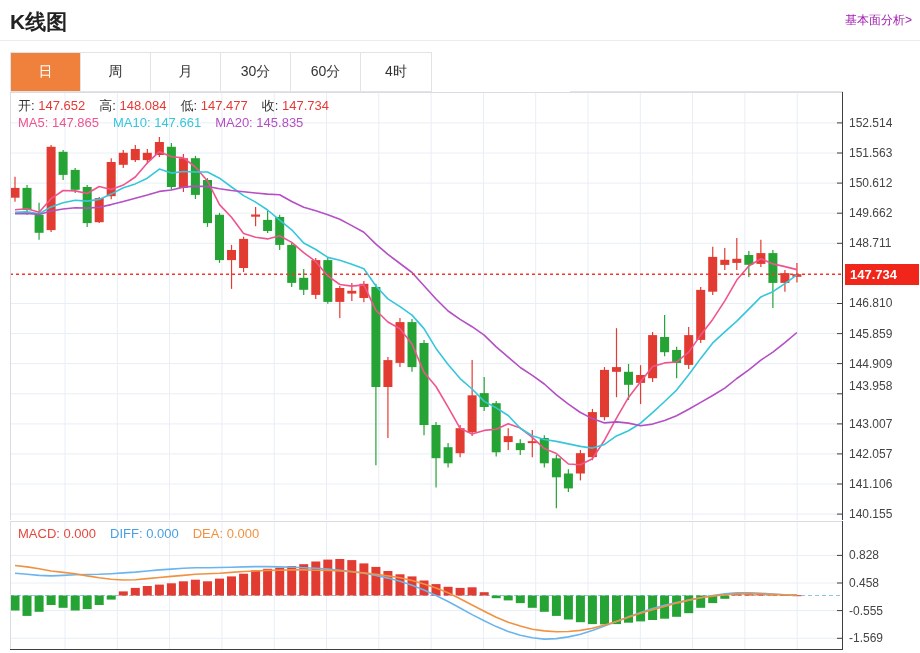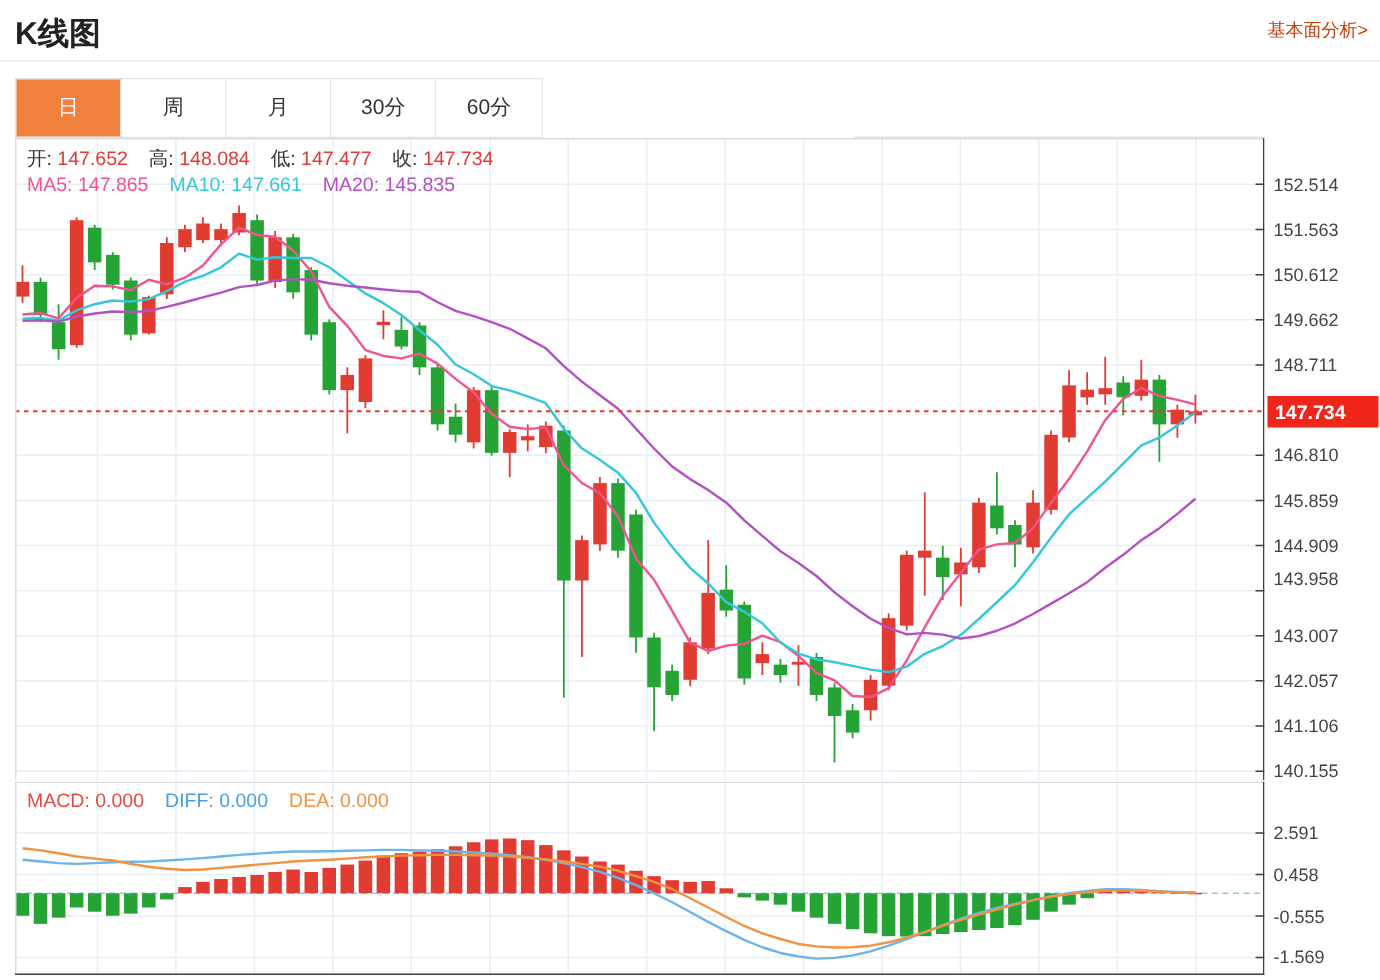--- a/index.html
+++ b/index.html
@@ -1,18 +1,18 @@
 <!DOCTYPE html>
 <html><head>
 <meta charset="utf-8">
 <style>
   html,body{margin:0;padding:0;background:#fff;font-family:"Liberation Sans","DejaVu Sans",sans-serif;}
   #stage{position:relative;width:920px;height:653px;background:#fff;overflow:hidden;}
   #page-title{position:absolute;left:10px;top:8px;font-size:21px;font-weight:bold;color:#222;}
-  #fundamental-link{position:absolute;right:8px;top:12px;font-size:12px;color:#c2410c;text-decoration:none;cursor:pointer;}
+  #fundamental-link{position:absolute;right:8px;top:12px;font-size:12px;color:#a21caf;text-decoration:none;cursor:pointer;}
   #header-divider{position:absolute;left:0;top:40px;width:920px;height:1px;background:#ececec;}
   #tab-bar{position:absolute;left:10px;top:52px;height:40px;display:flex;border:1px solid #e3e3e3;box-sizing:border-box;background:#fff;}
   .tab{width:70px;height:100%;display:flex;align-items:center;justify-content:center;font-size:14px;color:#333;border-right:1px solid #e3e3e3;box-sizing:border-box;cursor:pointer;background:#fff;}
   .tab:last-child{border-right:none;}
   .tab.active{background:#f0813d;color:#fff;}
   #tabline{position:absolute;left:570px;top:91px;width:273px;height:1px;background:#e3e3e3;}
   #legend-ohlc{position:absolute;left:18px;top:97px;font-size:13px;z-index:5;white-space:nowrap;}
   #legend-ma{position:absolute;left:18px;top:115px;font-size:13px;z-index:5;white-space:nowrap;}
   #legend-macd{position:absolute;left:18px;top:526px;font-size:13px;z-index:5;white-space:nowrap;}
   .lg-item{margin-right:14px;}
@@ -30,20 +30,21 @@
   <div id="page-title">K线图</div>
   <a id="fundamental-link">基本面分析&gt;</a>
   <div id="header-divider"></div>
 
   <div id="tab-bar">
       <div class="tab active">日</div>
       <div class="tab">周</div>
       <div class="tab">月</div>
       <div class="tab">30分</div>
       <div class="tab">60分</div>
+      <div class="tab">4时</div>
     </div>
   <div id="tabline"></div>
 
   <div id="legend-ohlc"><span class="lg-item"><span class="lg-label">开: </span><span style="color: rgb(229, 57, 53);">147.652</span></span><span class="lg-item"><span class="lg-label">高: </span><span style="color: rgb(229, 57, 53);">148.084</span></span><span class="lg-item"><span class="lg-label">低: </span><span style="color: rgb(229, 57, 53);">147.477</span></span><span class="lg-item"><span class="lg-label">收: </span><span style="color: rgb(229, 57, 53);">147.734</span></span></div>
   <div id="legend-ma"><span class="lg-item"><span class="lg-label" style="color: rgb(240, 84, 143);">MA5: </span><span style="color: rgb(240, 84, 143);">147.865</span></span><span class="lg-item"><span class="lg-label" style="color: rgb(54, 198, 220);">MA10: </span><span style="color: rgb(54, 198, 220);">147.661</span></span><span class="lg-item"><span class="lg-label" style="color: rgb(180, 79, 196);">MA20: </span><span style="color: rgb(180, 79, 196);">145.835</span></span></div>
   <div id="legend-macd"><span class="lg-item"><span class="lg-label" style="color: rgb(229, 73, 63);">MACD: </span><span style="color: rgb(229, 73, 63);">0.000</span></span><span class="lg-item"><span class="lg-label" style="color: rgb(74, 159, 227);">DIFF: </span><span style="color: rgb(74, 159, 227);">0.000</span></span><span class="lg-item"><span class="lg-label" style="color: rgb(240, 146, 66);">DEA: </span><span style="color: rgb(240, 146, 66);">0.000</span></span></div>
 
   <svg id="main-svg" width="833" height="428" xmlns="http://www.w3.org/2000/svg">
       <line x1="0" y1="30.9" x2="833" y2="30.9" stroke="#e8eef6" stroke-width="1"></line>
       <line x1="0" y1="61.0" x2="833" y2="61.0" stroke="#e8eef6" stroke-width="1"></line>
@@ -332,19 +333,19 @@
       <div class="tick-label" style="top: 206px;">149.662</div>
       <div class="tick-label" style="top: 236px;">148.711</div>
       <div class="tick-label" style="top: 296px;">146.810</div>
       <div class="tick-label" style="top: 327px;">145.859</div>
       <div class="tick-label" style="top: 357px;">144.909</div>
       <div class="tick-label" style="top: 379px;">143.958</div>
       <div class="tick-label" style="top: 417px;">143.007</div>
       <div class="tick-label" style="top: 447px;">142.057</div>
       <div class="tick-label" style="top: 477px;">141.106</div>
       <div class="tick-label" style="top: 507px;">140.155</div>
-      <div class="tick-label" style="top: 548px;">2.591</div>
+      <div class="tick-label" style="top: 548px;">0.828</div>
       <div class="tick-label" style="top: 576px;">0.458</div>
       <div class="tick-label" style="top: 604px;">-0.555</div>
       <div class="tick-label" style="top: 631px;">-1.569</div>
     </div>
   <div id="price-tag" style="top: 264px; background: rgb(240, 38, 26);">147.734</div>
 </div>
 
 </body></html>

